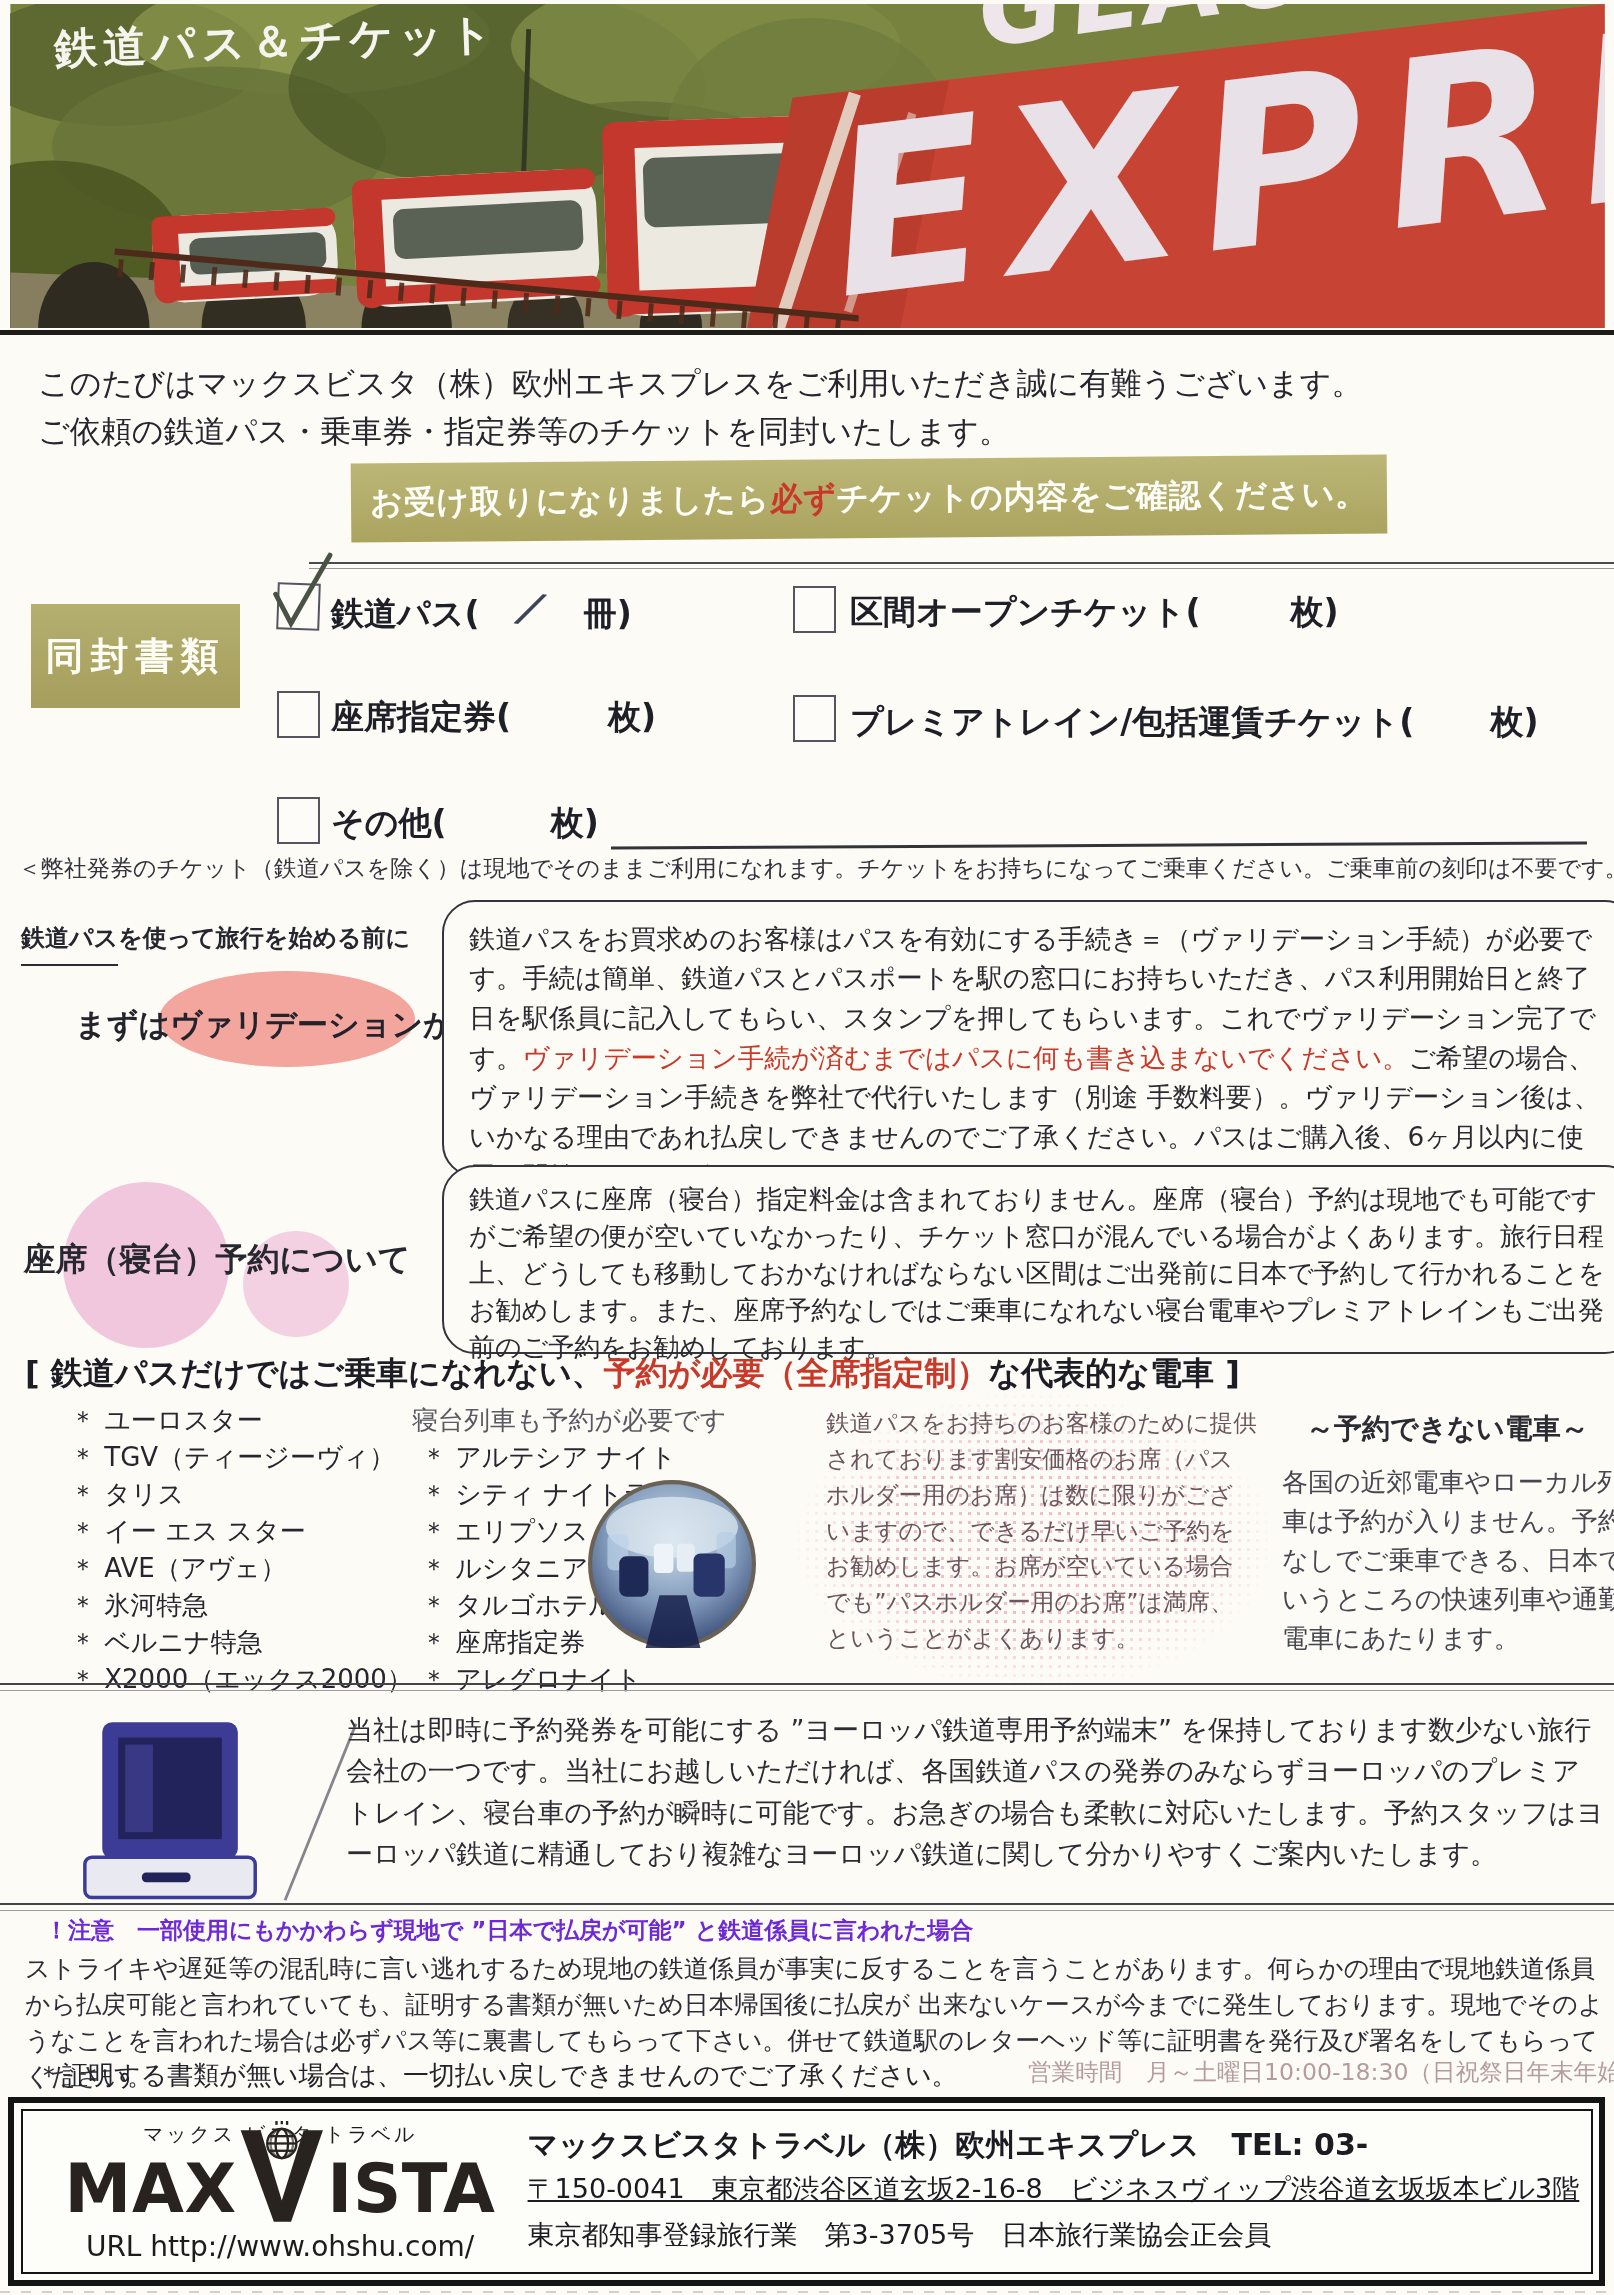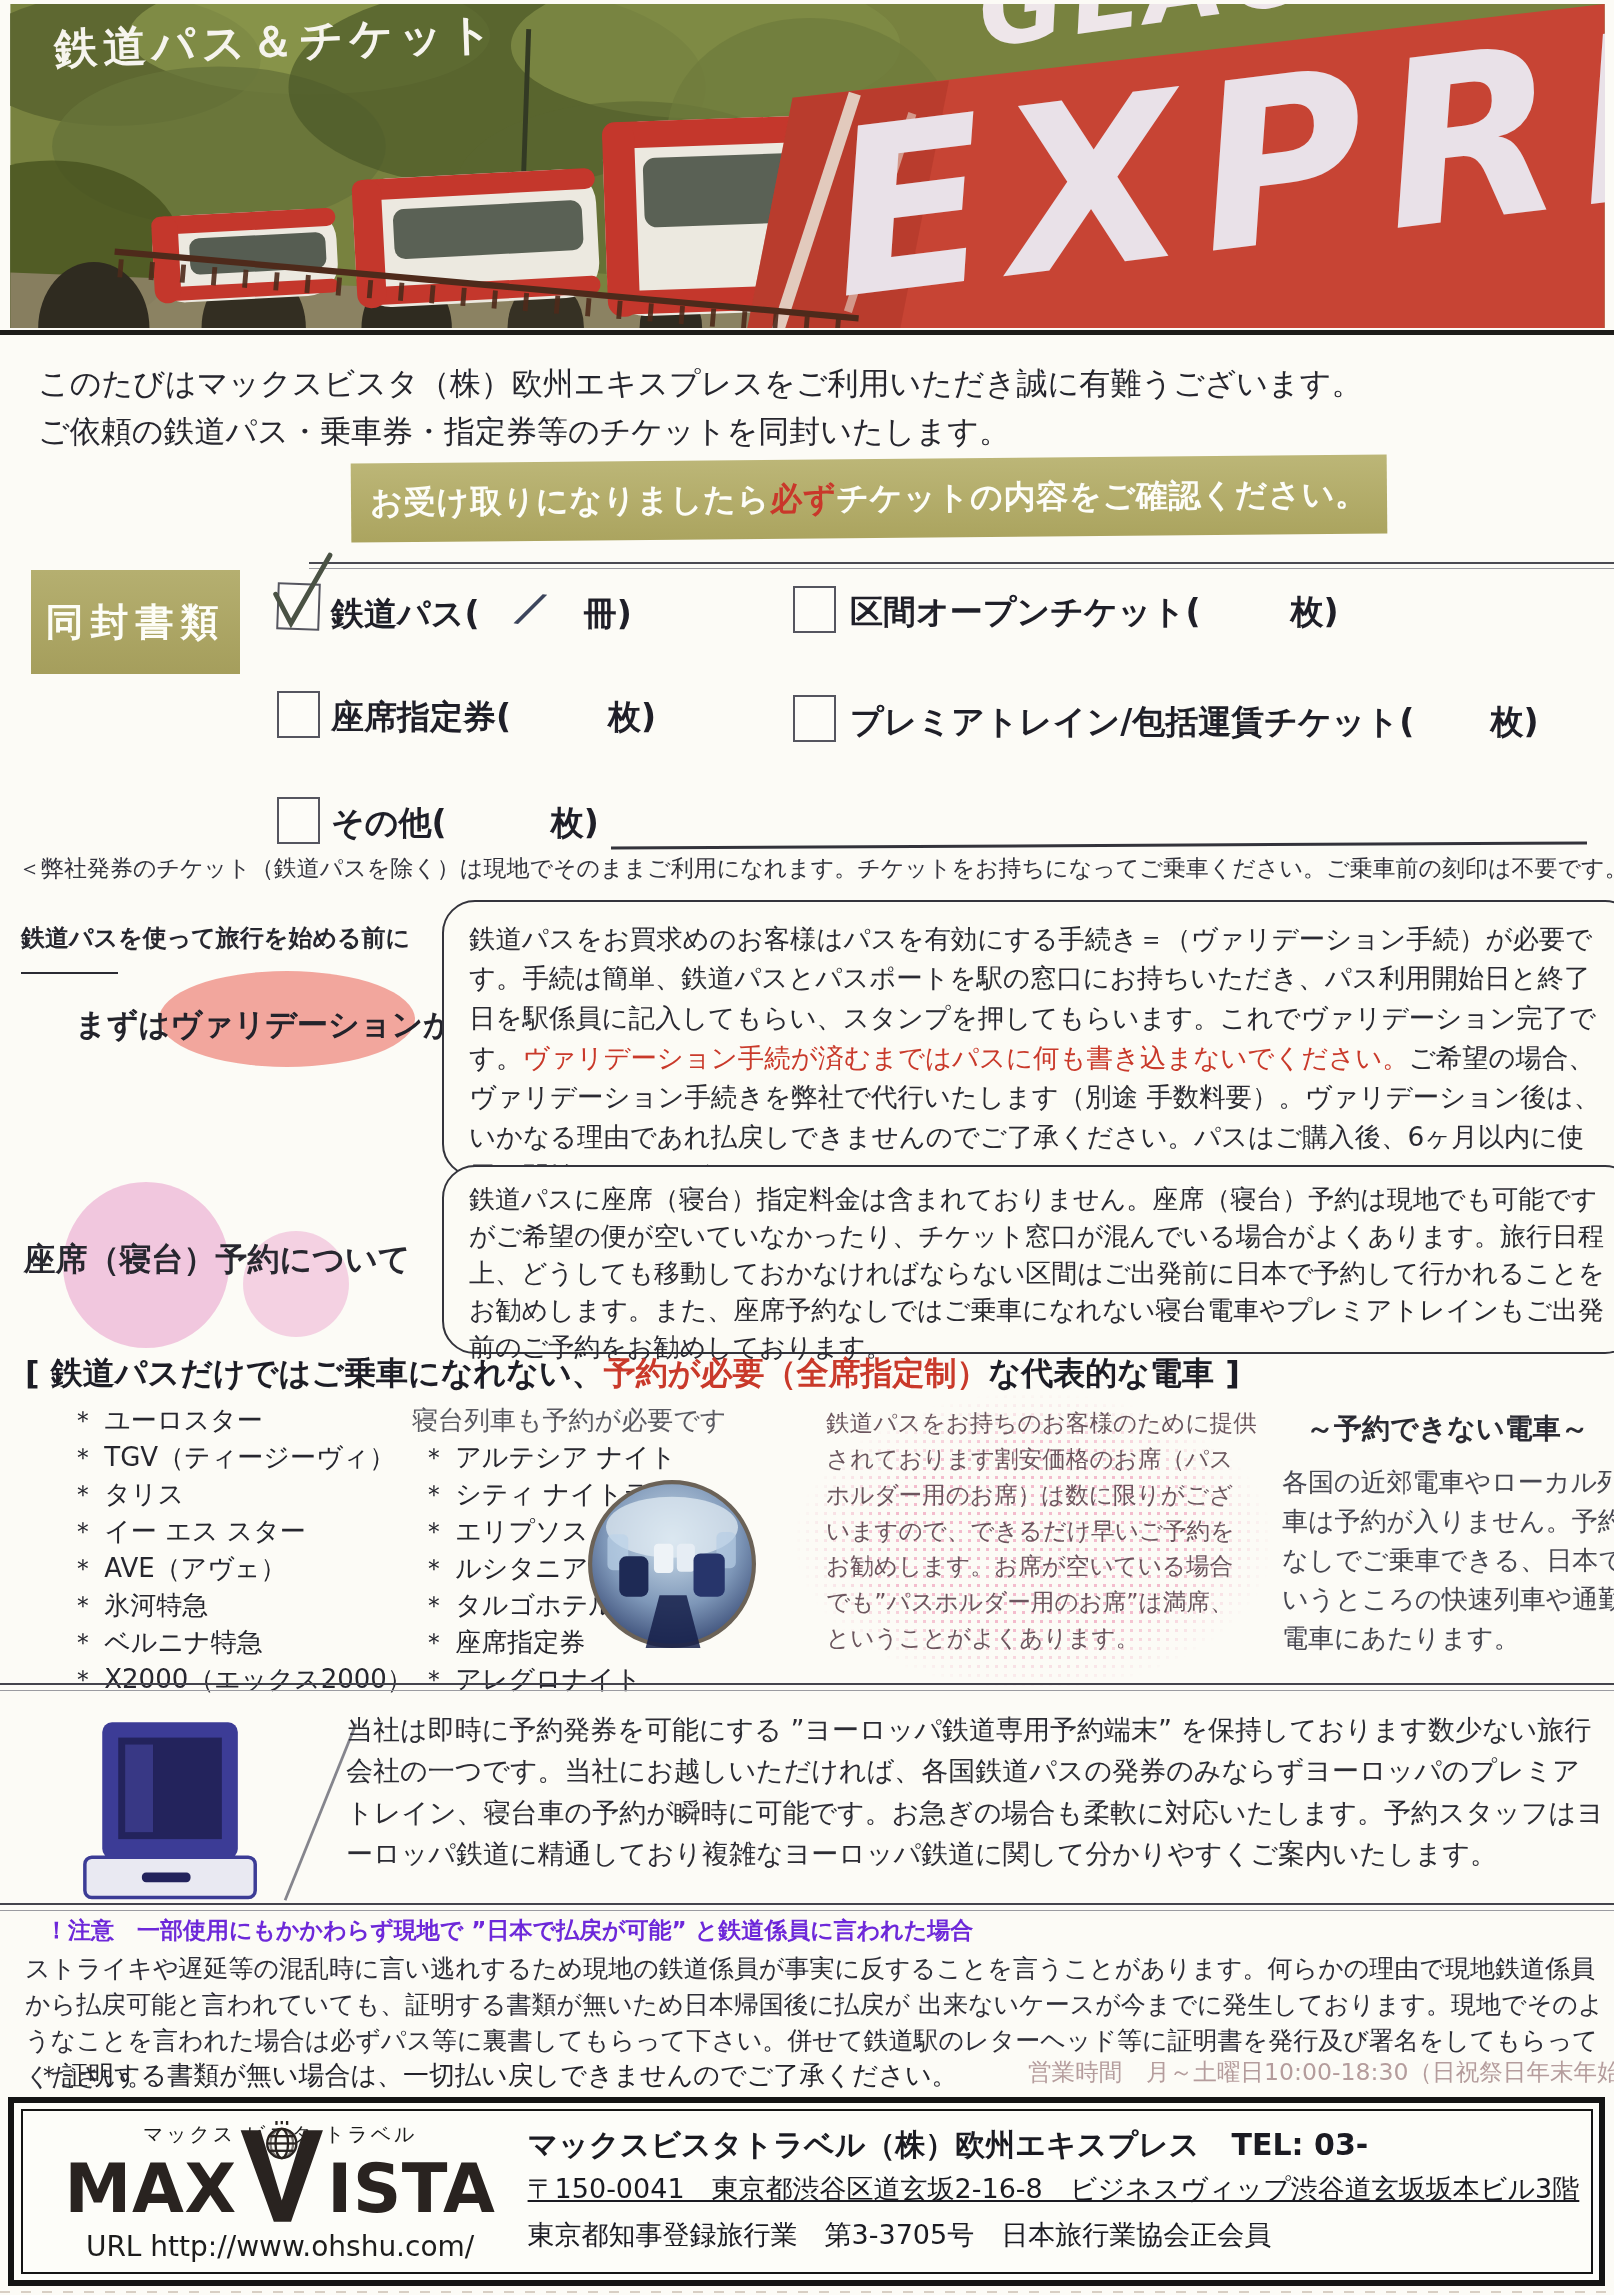--- a/index.html
+++ b/index.html
@@ -18,21 +18,21 @@
     background:linear-gradient(180deg,#bcb677 0%,#aba45f 100%);
     text-align:center;line-height:79px;font-size:32px;font-weight:bold;color:#fdfdf8;
     transform:rotate(-0.5deg);letter-spacing:0.7px;
   }
   #noticebar .em{color:#c9372a;}
   
   .hline{position:absolute;background:#4a4a52;}
   #encl-rule1{left:309px;top:562px;width:1305px;height:2.1px;}
   #encl-rule2{left:309px;top:568px;width:1305px;height:1.4px;background:#96969c;}
   #encl-label{
-    position:absolute;left:31px;top:570px;width:209px;height:104px;
+    position:absolute;left:31px;top:604px;width:209px;height:104px;
     background:linear-gradient(180deg,#b5af70 0%,#a59e5c 100%);
     color:#fdfdf6;font-size:38px;font-weight:bold;text-align:center;line-height:104px;letter-spacing:7px;
   }
   .cb{position:absolute;width:39px;height:43px;border:2.8px solid #55555f;background:#fdfcf8;}
   .encl-text{position:absolute;font-size:33px;font-weight:bold;color:#1f1f28;white-space:nowrap;}
   .gap{display:inline-block;text-align:center;}
   .mark{display:inline-block;font-style:italic;font-size:40px;color:#3c455c;transform:rotate(8deg) skewX(-14deg);position:relative;top:-2.8px;}
   #cb0{left:277px;top:583px;transform:rotate(2deg);}
   #t0{left:331px;top:588px;}
   #t0 .gap{width:104px;}
@@ -46,21 +46,21 @@
   #t3{left:850px;top:700px;}
   #t3 .gap{width:76px;}
   #cb4{left:277px;top:797px;}
   #t4{left:331px;top:801px;}
   #t4 .gap{width:104px;}
   #check0{position:absolute;left:270px;top:551px;}
   #other-underline{position:absolute;left:611px;top:844px;width:976px;height:2.8px;background:#33333b;transform:rotate(-0.3deg);}
   #encl-note{position:absolute;left:18px;top:853px;font-size:23px;color:#33333d;white-space:nowrap;letter-spacing:0;}
   
   #val-side1{position:absolute;left:21px;top:922px;font-size:24px;font-weight:bold;color:#26262e;white-space:nowrap;}
-  #val-side1 .u{border-bottom:2.8px solid #2b2b33;padding-bottom:20px;}
+  #val-side1 .u{border-bottom:2.8px solid #2b2b33;padding-bottom:12px;}
   #val-ellipse{position:absolute;left:159px;top:971px;width:256px;height:96px;background:#f0978d;border-radius:50%;opacity:.85;}
   #val-side2{position:absolute;left:75px;top:1004px;font-size:31px;font-weight:bold;color:#23232b;white-space:nowrap;}
   .roundbox{
     position:absolute;left:442px;width:1196px;border:2.1px solid #34343c;border-radius:33px;
     background:#fcfbf5;box-sizing:border-box;
   }
   #val-box{top:900px;height:277px;padding:16.7px 28px 11px 25px;font-size:26.4px;line-height:1.5;color:#2a2a32;}
   .red{color:#c9392a;}
   #seat-box{top:1165px;height:189px;padding:14px 28px 9.7px 25px;font-size:26px;line-height:1.42;color:#2a2a32;}
   .pinkcircle{position:absolute;border-radius:50%;background:#eeb5d6;}

